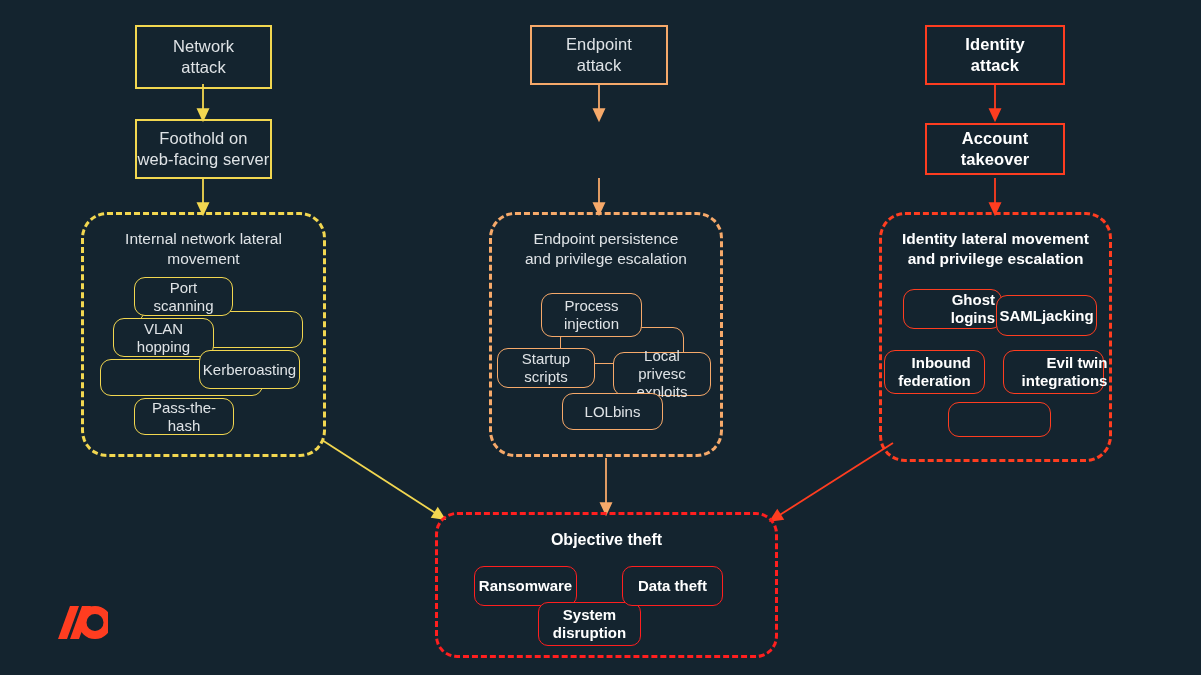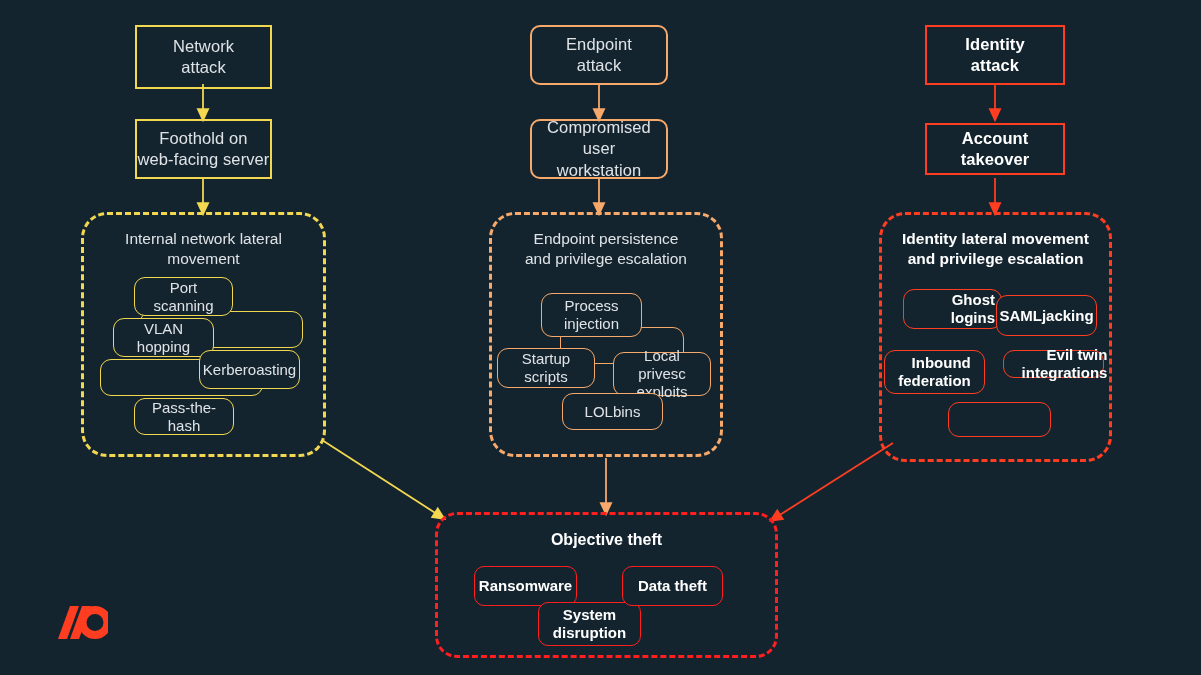--- a/index.html
+++ b/index.html
@@ -33,21 +33,21 @@
     border: 2px solid #f2d750;
     display: flex;
     align-items: center;
     justify-content: center;
     text-align: center;
     color: #dfe3e6;
     font-size: 16.5px;
     line-height: 1.28;
     letter-spacing: .1px;
   }
-  .topbox.orange { border-color: #f6a96a; border-radius: 10px; }
+  .topbox.orange { border-color: #f6a96a; }
   .topbox.red    { border-color: #ff3d20; color: #ffffff; font-weight: bold; }
 
   
   .group {
     position: absolute;
     box-sizing: border-box;
     border: 3px dashed #f2d750;
     border-radius: 26px;
   }
   .group.orange { border-color: #f6a96a; }
@@ -152,21 +152,20 @@
 
   <div class="pill empty" style="left:140px; top:311px; width:163px; height:37px;"></div>
   <div class="pill empty" style="left:100px; top:359px; width:163px; height:37px;"></div>
   <div class="pill" style="left:134px; top:277px; width:99px; height:39px;">Port scanning</div>
   <div class="pill" style="left:113px; top:318px; width:101px; height:39px;">VLAN hopping</div>
   <div class="pill" style="left:199px; top:350px; width:101px; height:39px;">Kerberoasting</div>
   <div class="pill" style="left:134px; top:398px; width:100px; height:37px;">Pass-the-hash</div>
 
   <div class="topbox orange" style="left:530px; top:25px; width:138px; height:60px;">Endpoint<br>attack</div>
 
-  <div class="topbox orange" style="left:530px; top:119px; width:138px; height:60px;">Compromised user<br>workstation</div>
 
   <div class="group orange" style="left:489px; top:212px; width:234px; height:245px;">
     <div class="group-title">Endpoint persistence<br>and privilege escalation</div>
   </div>
   <div class="pill orange empty" style="left:560px; top:327px; width:124px; height:37px;"></div>
   <div class="pill orange" style="left:541px; top:293px; width:101px; height:44px;">Process<br>injection</div>
   <div class="pill orange" style="left:497px; top:348px; width:98px; height:40px;">Startup scripts</div>
   <div class="pill orange" style="left:613px; top:352px; width:98px; height:44px;">Local privesc<br>exploits</div>
   <div class="pill orange" style="left:562px; top:393px; width:101px; height:37px;">LOLbins</div>
 
@@ -174,21 +173,21 @@
 
   <div class="topbox red" style="left:925px; top:123px; width:140px; height:52px;">Account takeover</div>
 
   <div class="group red" style="left:879px; top:212px; width:233px; height:250px;">
     <div class="group-title">Identity lateral movement<br>and privilege escalation</div>
   </div>
   <div class="pill red empty" style="left:948px; top:402px; width:103px; height:35px;"></div>
   <div class="pill red" style="left:903px; top:289px; width:99px; height:40px;">Ghost logins</div>
   <div class="pill red" style="left:996px; top:295px; width:101px; height:41px;">SAMLjacking</div>
   <div class="pill red" style="left:884px; top:350px; width:101px; height:44px;">Inbound<br>federation</div>
-  <div class="pill red" style="left:1003px; top:350px; width:101px; height:28px;padding-left:28px;">Evil twin<br>integrations</div>
+  <div class="pill red" style="left:1003px; top:350px; width:101px; height:44px;padding-left:28px;">Evil twin<br>integrations</div>
 
   <div id="objective" style="left:435px; top:512px; width:343px; height:146px;">
     <div id="objective-title">Objective theft</div>
   </div>
   <div class="pill objective" style="left:474px; top:566px; width:103px; height:40px;">Ransomware</div>
   <div class="pill objective" style="left:538px; top:602px; width:103px; height:44px;">System<br>disruption</div>
   <div class="pill objective" style="left:622px; top:566px; width:101px; height:40px;">Data theft</div>
 
   <svg id="logo" width="62" height="33" viewBox="0 0 62 33">
     <path d="M12,33 L24,0 L33,0 L21,33 Z" fill="#ff3d20"></path>

